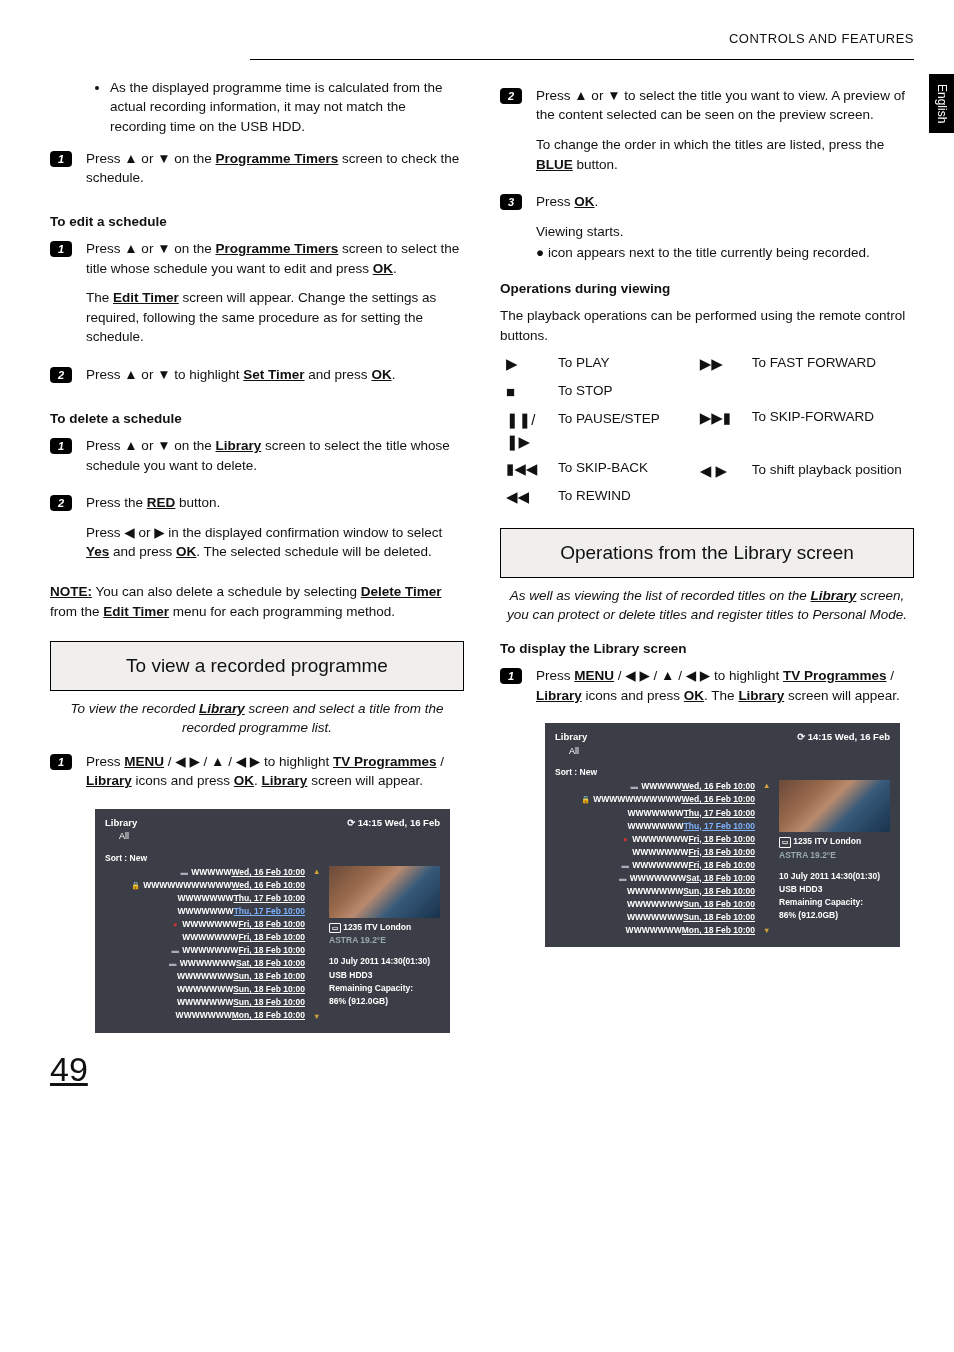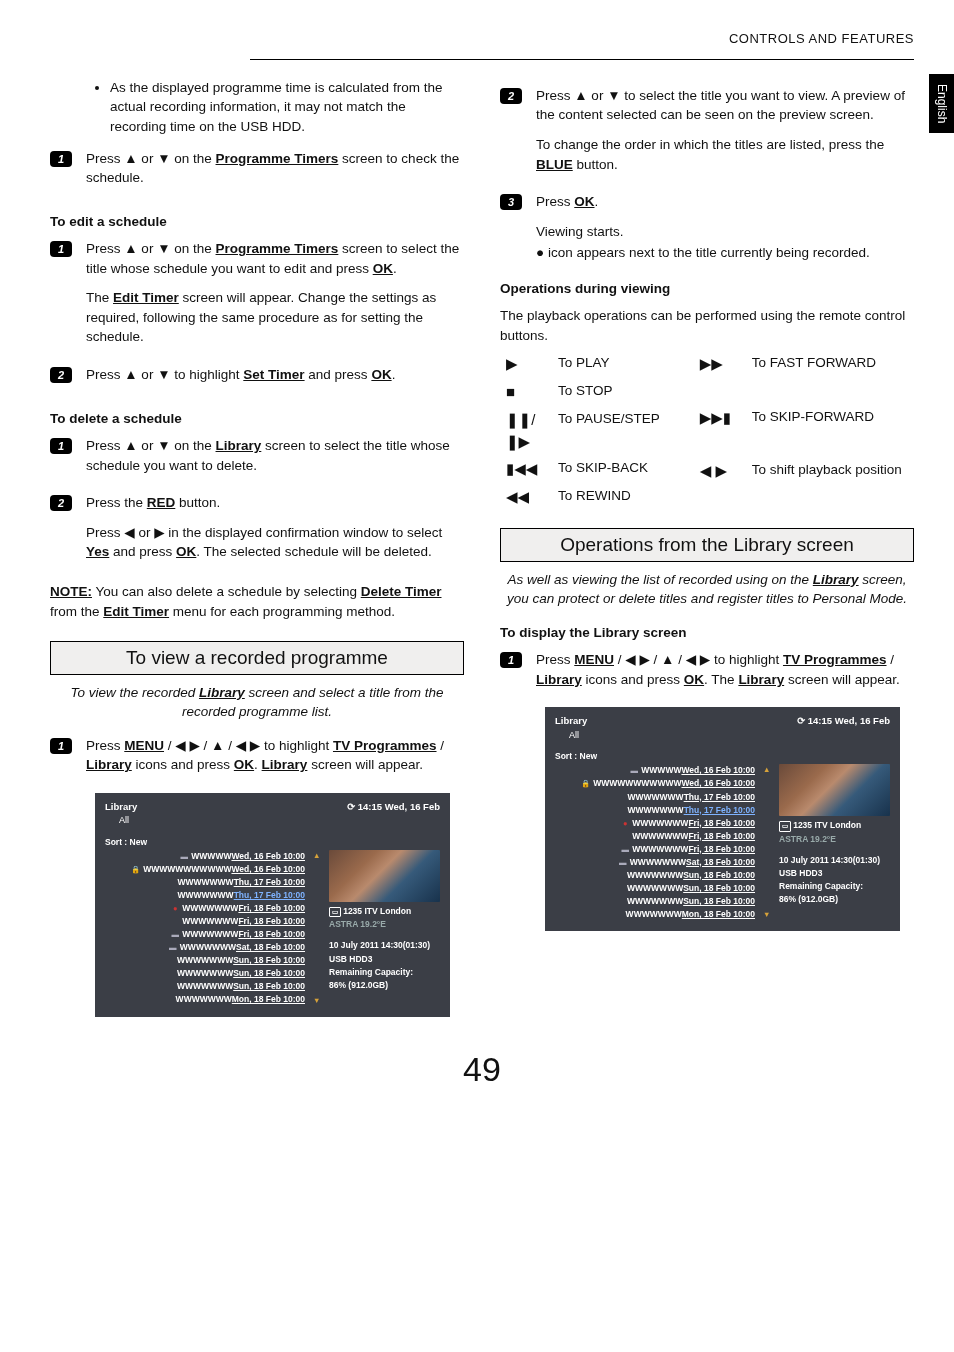--- a/index.html
+++ b/index.html
@@ -62,33 +62,33 @@
     margin-top: 2px;
     font-style: italic;
   }
   .step-body { flex: 1; }
   .step-body p { margin: 0 0 10px 0; }
   .note { margin: 10px 0; }
   .section-bar {
     border: 1px solid #000;
     text-align: center;
     font-size: 19px;
-    padding: 2px 4px;
+    padding: 10px 4px;
     margin: 20px 0 8px 0;
     background: #f0efee;
   }
   .section-intro {
     font-style: italic;
     text-align: center;
     margin: 0 0 14px 0;
   }
   .page-num {
-    text-align: center;
     font-size: 34px;
-    margin-top: 28px;
+    margin-top: 12px;
+    text-decoration: underline;
   }
   b { font-weight: bold; text-decoration: underline; }
 
   
   .op-table { display: flex; gap: 40px; margin: 6px 0 6px 6px; }
   .op-col { display: grid; grid-template-columns: 36px auto; column-gap: 16px; row-gap: 6px; align-items: start; }
   .op-icon { font-size: 15px; }
 
   
   .library {
@@ -323,21 +323,21 @@
           <div>To FAST FORWARD</div>
           <div class="op-icon">▶▶▮</div>
           <div>To SKIP-FORWARD</div>
           <div class="op-icon">◀ ▶</div>
           <div>To shift playback position</div>
         </div>
     </div>
 
     <div class="section-bar">Operations from the Library screen</div>
     <p class="section-intro">
-      <span>As well as viewing the list of recorded using on the </span><b><i>Library</i></b><span> screen, you can protect or delete titles and register titles to Personal Mode.</span>
+      <span>As well as viewing the list of recorded titles on the </span><b><i>Library</i></b><span> screen, you can protect or delete titles and register titles to Personal Mode.</span>
     </p>
 
     <div class="subhead">To display the Library screen</div>
     <div class="step-row">
       <div class="step-num">1</div>
       <div class="step-body">
           <p>
         <span>Press </span><b>MENU</b><span> / ◀ ▶ / ▲ / ◀ ▶ to highlight </span><b>TV Programmes</b><span> / </span><b>Library</b><span> icons and press </span><b>OK</b><span>. The </span><b>Library</b><span> screen will appear.</span>
       </p>
         </div>

